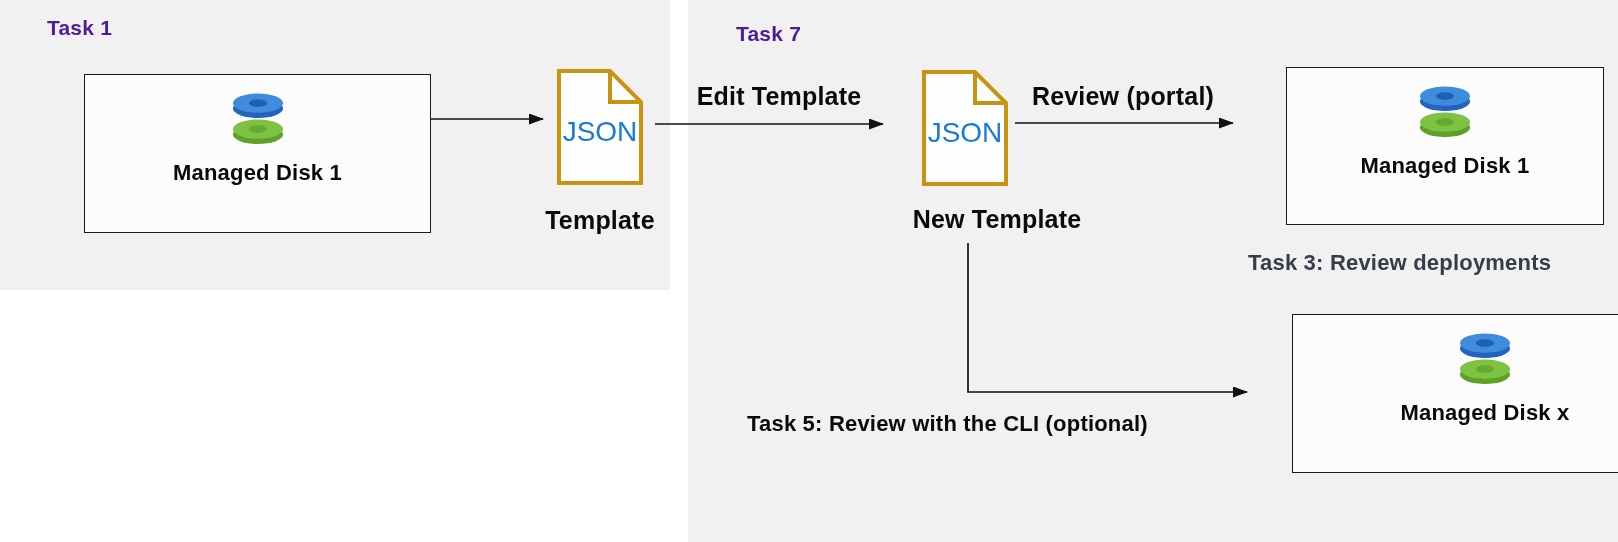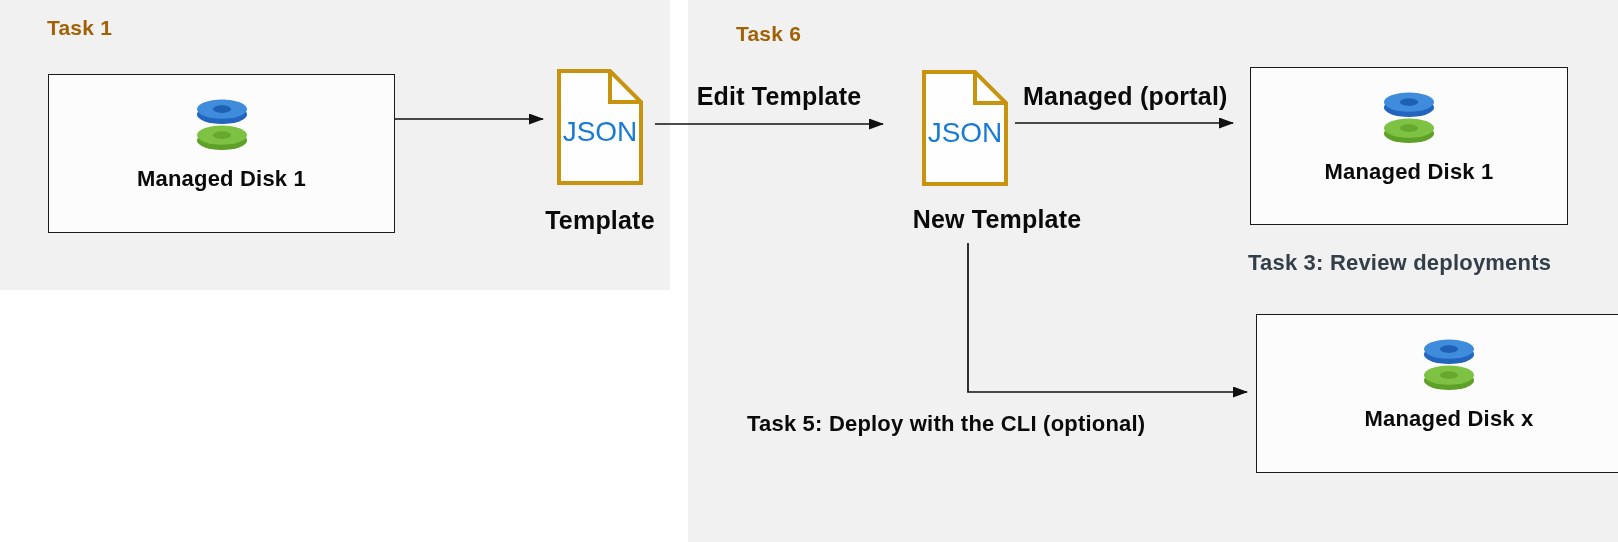--- a/index.html
+++ b/index.html
@@ -9,31 +9,32 @@
     font-family:"Liberation Sans","DejaVu Sans",sans-serif;
     position:relative;overflow:hidden;
     -webkit-font-smoothing:antialiased;
   }
   .abs{position:absolute;}
   .panel{background:#f1f1f1;}
   #panel-task1{left:0;top:0;width:670px;height:290px;}
   #panel-task2{left:688px;top:0;width:930px;height:542px;}
 
   .task-title{
-    font-size:21px;font-weight:bold;color:#a16207;
+    font-size:21px;font-weight:bold;color:#4c1d95;
     white-space:nowrap;letter-spacing:.2px;
   }
   #title-task1{left:47px;top:16px;}
   #title-task2{left:736px;top:22px;}
 
   .node-box{
     background:#fcfcfc;border:1.5px solid #1a1a1a;
     box-sizing:border-box;
     display:flex;flex-direction:column;align-items:center;
-    padding-top:24px;
+    padding-top:18px;
+    margin-left:36px;
   }
   #box-disk-source{left:48px;top:74px;width:347px;height:159px;}
   #box-disk-deployed{left:1250px;top:67px;width:318px;height:158px;}
   #box-disk-x{left:1256px;top:314px;width:386px;height:159px;}
   .box-label{
     margin-top:15px;font-size:22px;font-weight:bold;color:#0a0a0a;
     white-space:nowrap;letter-spacing:.2px;
   }
 
   .json-icon{width:90px;height:120px;}
@@ -61,21 +62,21 @@
 
   #connector-layer{left:0;top:0;width:1618px;height:542px;pointer-events:none;}
 </style>
 </head>
 <body>
 
 <div class="abs panel" id="panel-task1"></div>
 <div class="abs panel" id="panel-task2"></div>
 
 <div class="abs task-title" id="title-task1">Task 1</div>
-<div class="abs task-title" id="title-task2">Task 6</div>
+<div class="abs task-title" id="title-task2">Task 7</div>
 
 <svg class="abs" id="connector-layer" width="1618" height="542" viewBox="0 0 1618 542" xmlns="http://www.w3.org/2000/svg">
   <defs>
     <marker id="ah" markerUnits="userSpaceOnUse" markerWidth="15" markerHeight="11" refX="14" refY="5.5" orient="auto">
       <polygon points="0,0 15,5.5 0,11" fill="#111111"></polygon>
     </marker>
   </defs>
   <path d="M332,119 H543" stroke="#111111" stroke-width="1.7" fill="none" marker-end="url(#ah)"></path>
   <path d="M655,124 H883" stroke="#111111" stroke-width="1.7" fill="none" marker-end="url(#ah)"></path>
   <path d="M1015,123 H1233" stroke="#111111" stroke-width="1.7" fill="none" marker-end="url(#ah)"></path>
@@ -103,21 +104,21 @@
 
 <div class="abs arrow-label" id="label-edit-template">Edit Template</div>
 
 <svg class="abs json-icon" id="json-new-template" viewBox="0 0 90 120" xmlns="http://www.w3.org/2000/svg">
   <path d="M4 4 H55 L86 35 V116 H4 Z" fill="#fefefe" stroke="#C8930F" stroke-width="4" stroke-linejoin="miter"></path>
   <path d="M55 4 V35 H86" fill="none" stroke="#C8930F" stroke-width="4"></path>
   <text x="45" y="74" text-anchor="middle" font-size="28" fill="#187AD5" font-family="Liberation Sans, DejaVu Sans, sans-serif">JSON</text>
 </svg>
 <div class="abs arrow-label" id="label-new-template">New Template</div>
 
-<div class="abs arrow-label" id="label-deploy-portal">Managed (portal)</div>
+<div class="abs arrow-label" id="label-deploy-portal">Review (portal)</div>
 
 <div class="abs node-box" id="box-disk-deployed">
   <svg width="54" height="52" viewBox="0 0 54 54">
     <ellipse cx="27" cy="16" rx="26" ry="10" fill="#2365BE"></ellipse>
     <ellipse cx="27" cy="10.5" rx="26" ry="10" fill="#3E8CDB"></ellipse>
     <ellipse cx="27" cy="10.5" rx="9.5" ry="4" fill="#1E60B4"></ellipse>
     <ellipse cx="27" cy="43" rx="26" ry="10" fill="#5FA128"></ellipse>
     <ellipse cx="27" cy="37.5" rx="26" ry="10" fill="#7DC243"></ellipse>
     <ellipse cx="27" cy="37.5" rx="9.5" ry="4" fill="#67A82F"></ellipse>
   </svg>
@@ -132,14 +133,14 @@
     <ellipse cx="27" cy="10.5" rx="26" ry="10" fill="#3E8CDB"></ellipse>
     <ellipse cx="27" cy="10.5" rx="9.5" ry="4" fill="#1E60B4"></ellipse>
     <ellipse cx="27" cy="43" rx="26" ry="10" fill="#5FA128"></ellipse>
     <ellipse cx="27" cy="37.5" rx="26" ry="10" fill="#7DC243"></ellipse>
     <ellipse cx="27" cy="37.5" rx="9.5" ry="4" fill="#67A82F"></ellipse>
   </svg>
   <div class="box-label">Managed Disk x</div>
 </div>
 
 <div class="abs" id="notes-task45">
-  <div>Task 5: Deploy with the CLI (optional)</div>
+  <div>Task 5: Review with the CLI (optional)</div>
 </div>
 
 </body></html>

